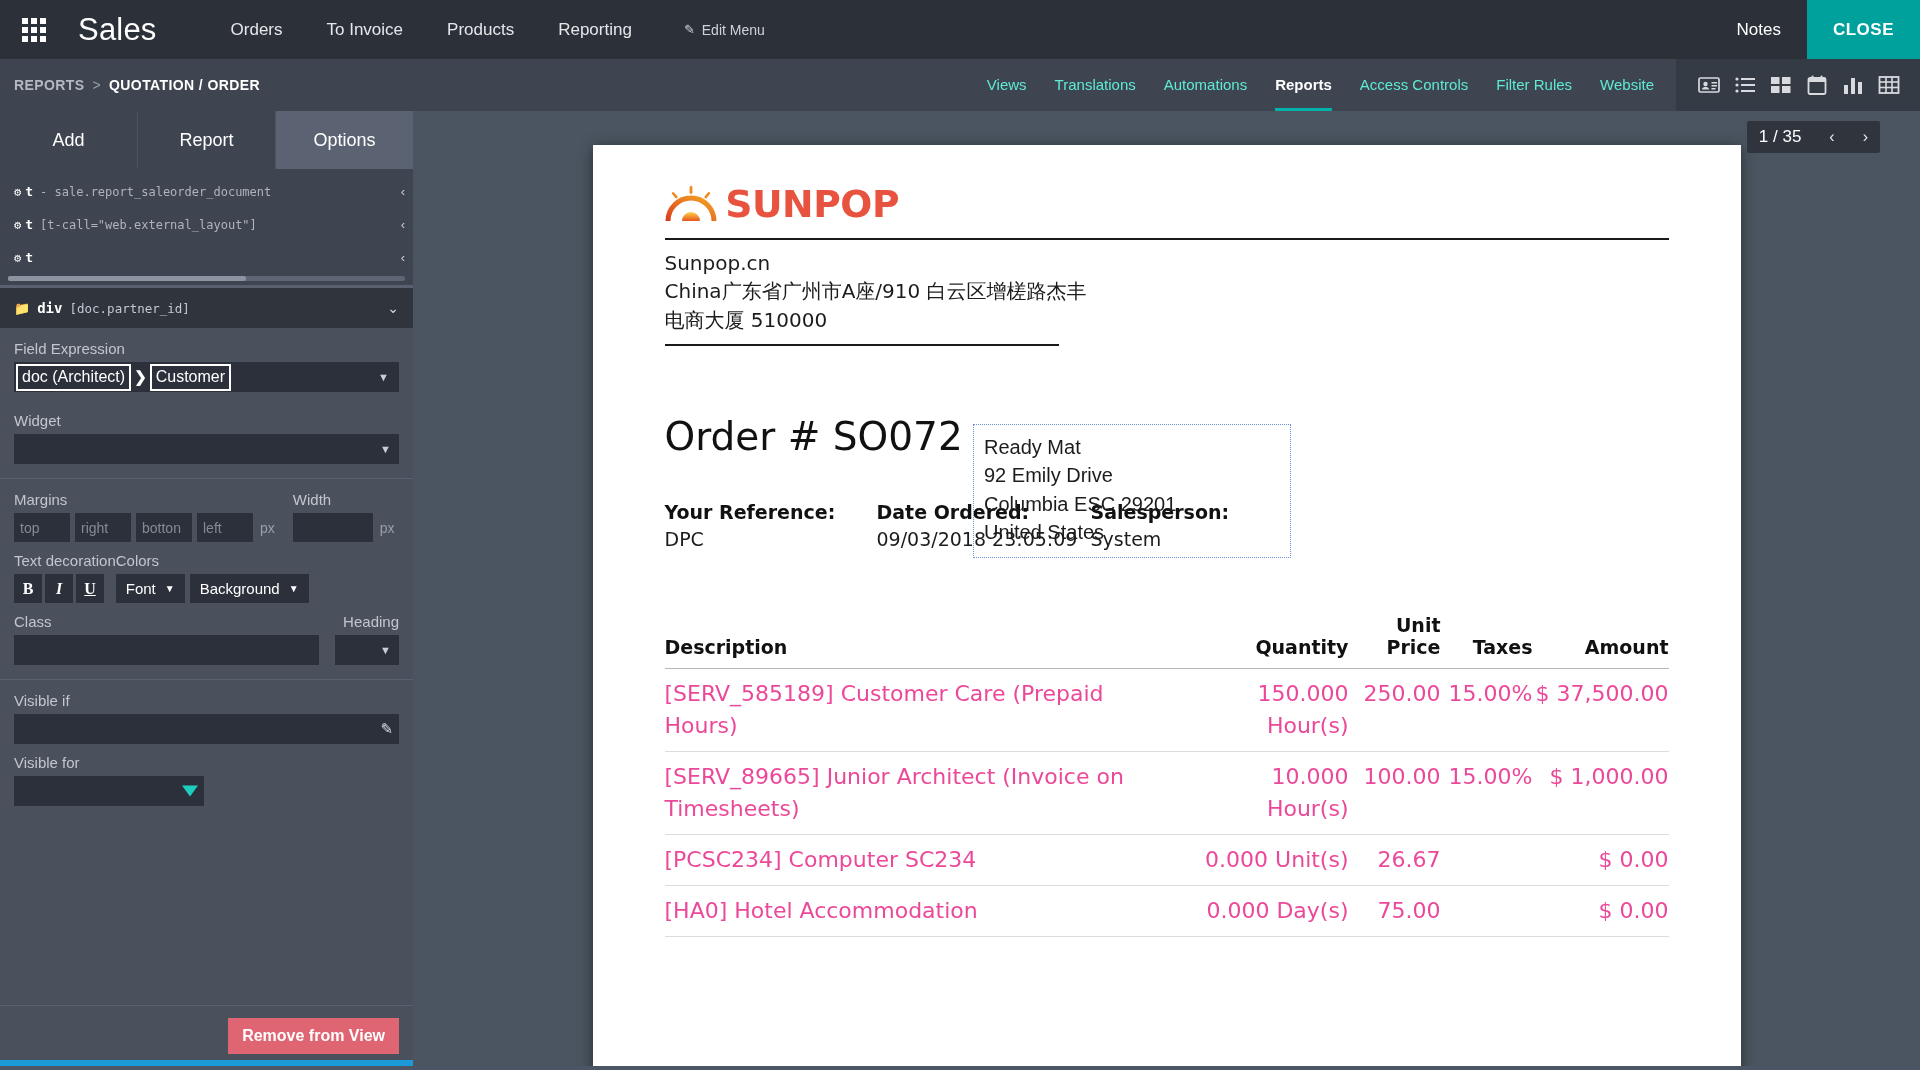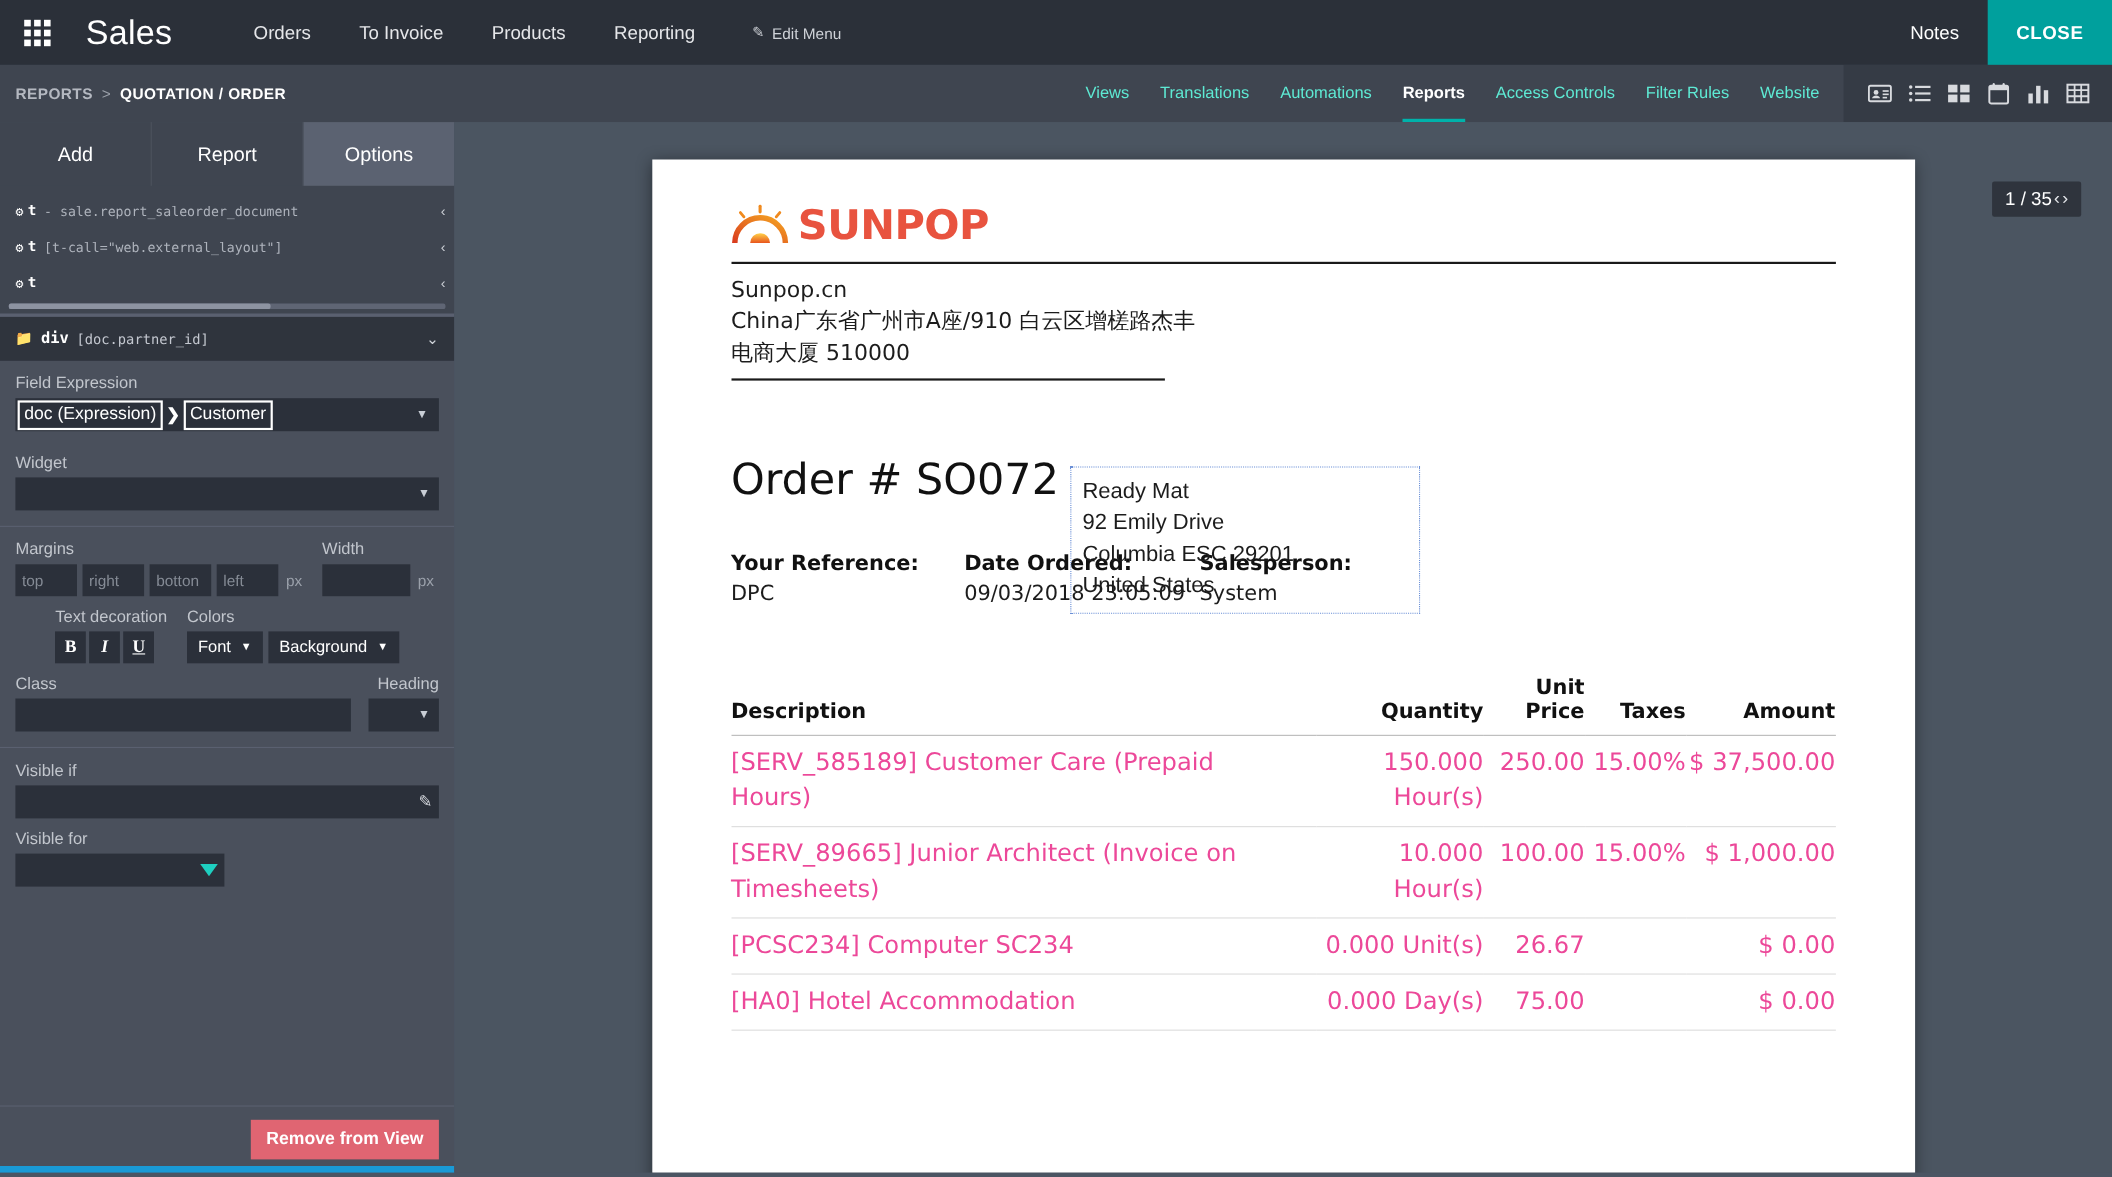--- a/index.html
+++ b/index.html
@@ -247,21 +247,21 @@
   .margins-inputs input::placeholder { color: #858b95; }
   .px-lab { color: #9aa0aa; font-size: 14px; padding-left: 2px; }
   .width-inputs { display: flex; align-items: center; gap: 5px; }
   .width-inputs input {
     width: 80px; height: 29px;
     background: #2b303a; border: none; outline: none;
     color: #ffffff; font-size: 14px; padding: 0 6px;
     font-family: "Liberation Sans", sans-serif;
   }
 
-  .deco-row { display: flex; gap: 18px; margin-top: 2px; justify-content: center; }
+  .deco-row { display: flex; margin-top: 2px; }
   .deco-btns { display: flex; gap: 3px; }
   .deco-btn {
     width: 28px; height: 29px;
     background: #2b303a;
     color: #ffffff;
     display: flex; align-items: center; justify-content: center;
     font-size: 16px;
     cursor: pointer;
     font-family: "Liberation Serif", serif;
   }
@@ -328,29 +328,28 @@
   
   .preview {
     flex: 1;
     background: #4b5561;
     position: relative;
     overflow: hidden;
     padding-top: 34px;
   }
   .pager {
     position: absolute;
-    top: 10px; right: 28px;
+    top: 10px; right: 40px;
     background: #2f343d;
     color: #ffffff;
-    display: flex; align-items: center; gap: 2px;
+    display: flex; align-items: center; gap: 28px;
     padding: 6px 12px;
     font-size: 17px;
     border-radius: 2px;
     z-index: 5;
-    margin-top: 44px;
   }
   .pager .arrow { cursor: pointer; font-size: 16px; color: #e4e6ea; }
 
   .page {
     width: 1148px;
     margin: 0 auto;
     background: #ffffff;
     box-shadow: 0 2px 14px rgba(0,0,0,.45);
     min-height: 1000px;
     padding: 30px 72px 0 72px;
@@ -565,21 +564,21 @@
     <div class="sel-row">
       <span class="folder">📁</span>
       <span class="sname">div</span>
       <span class="sarg">[doc.partner_id]</span>
       <span class="chev">⌄</span>
     </div>
 
     <div class="panel">
       <span class="lbl">Field Expression</span>
       <div class="fieldexpr">
-        <span class="chip">doc (Expression)</span>
+        <span class="chip">doc (Architect)</span>
         <span class="chip-sep">❯</span>
         <span class="chip">Customer</span>
         <span class="fe-caret">▼</span>
       </div>
       <span class="lbl" style="margin-top:20px;">Widget</span>
       <div class="selectish">
         <span></span>
         <span class="caret">▼</span>
       </div>
     </div>

